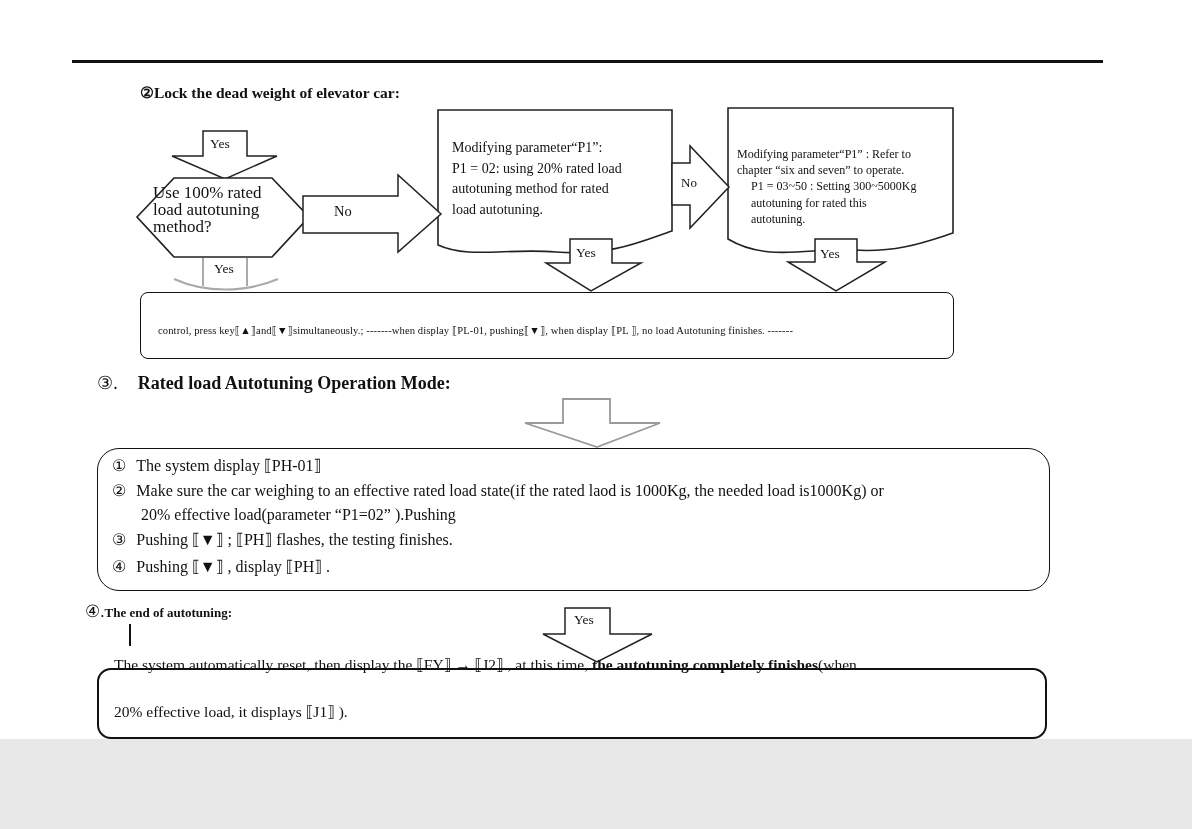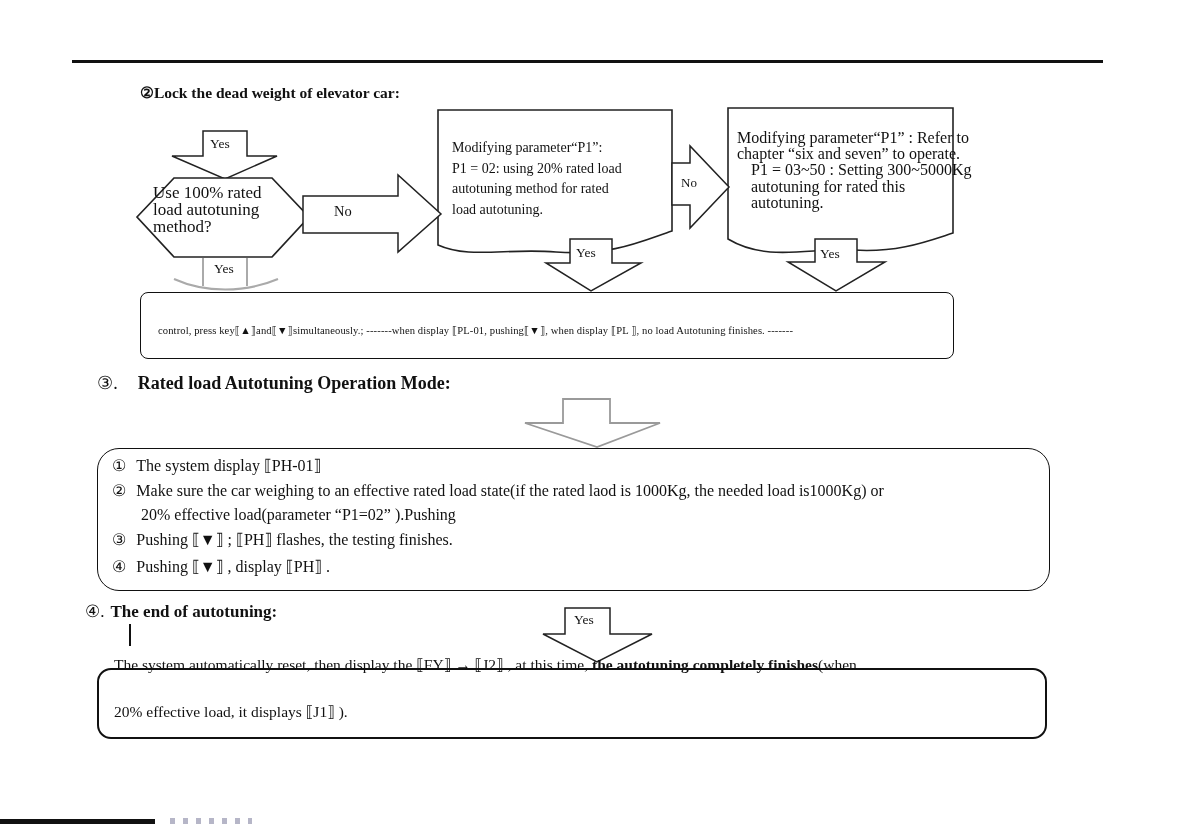--- a/index.html
+++ b/index.html
@@ -1,31 +1,31 @@
 <!DOCTYPE html>
 <html><head>
 <meta charset="utf-8">
 <style>
   html,body{margin:0;padding:0;background:#e8e8e8;}
-  #page{position:relative;width:1192px;height:829px;background:#ffffff;overflow:hidden;
+  #page{position:relative;width:1192px;height:739px;background:#ffffff;overflow:hidden;
         font-family:"Liberation Serif","DejaVu Serif",serif;color:#111;text-decoration:underline;}
   .abs{position:absolute;white-space:nowrap;}
   #shapes{position:absolute;left:0;top:0;width:1192px;height:829px;}
   .rule{position:absolute;background:#111;}
   .boxr{position:absolute;border:1.6px solid #111;background:#fff;box-sizing:border-box;}
   .lbl{font-size:13.5px;}
   .doc-text{line-height:20.5px;font-size:14px;}
-  .doc-text2{line-height:16.2px;font-size:16px;}
+  .doc-text2{line-height:16.2px;font-size:12px;margin-top:16px;}
   .hex-text{line-height:17px;font-size:17px;}
   .small-line{font-size:10.6px;letter-spacing:0.1px;}
   .h2{font-weight:bold;font-size:15.5px;}
   .h3num{font-size:18px;}
   .h3txt{font-weight:bold;font-size:18px;margin-left:20px;}
   .h4num{font-size:17px;}
-  .h4txt{font-weight:bold;font-size:17px;margin-left:6px;}
+  .h4txt{font-weight:bold;font-size:13px;}
   .item{font-size:16px;}
   .inum{margin-right:10px;}
   .btxt{font-size:15.5px;}
   .cursor{position:absolute;width:2px;height:22px;background:#111;}
   .indent{margin-left:14px;}
   #footer-artifact{position:absolute;left:170px;top:818px;width:82px;height:6px;opacity:.55;
      background:repeating-linear-gradient(90deg,#7a7a9a 0 5px,transparent 5px 13px);}
 </style>
 </head>
 <body>

